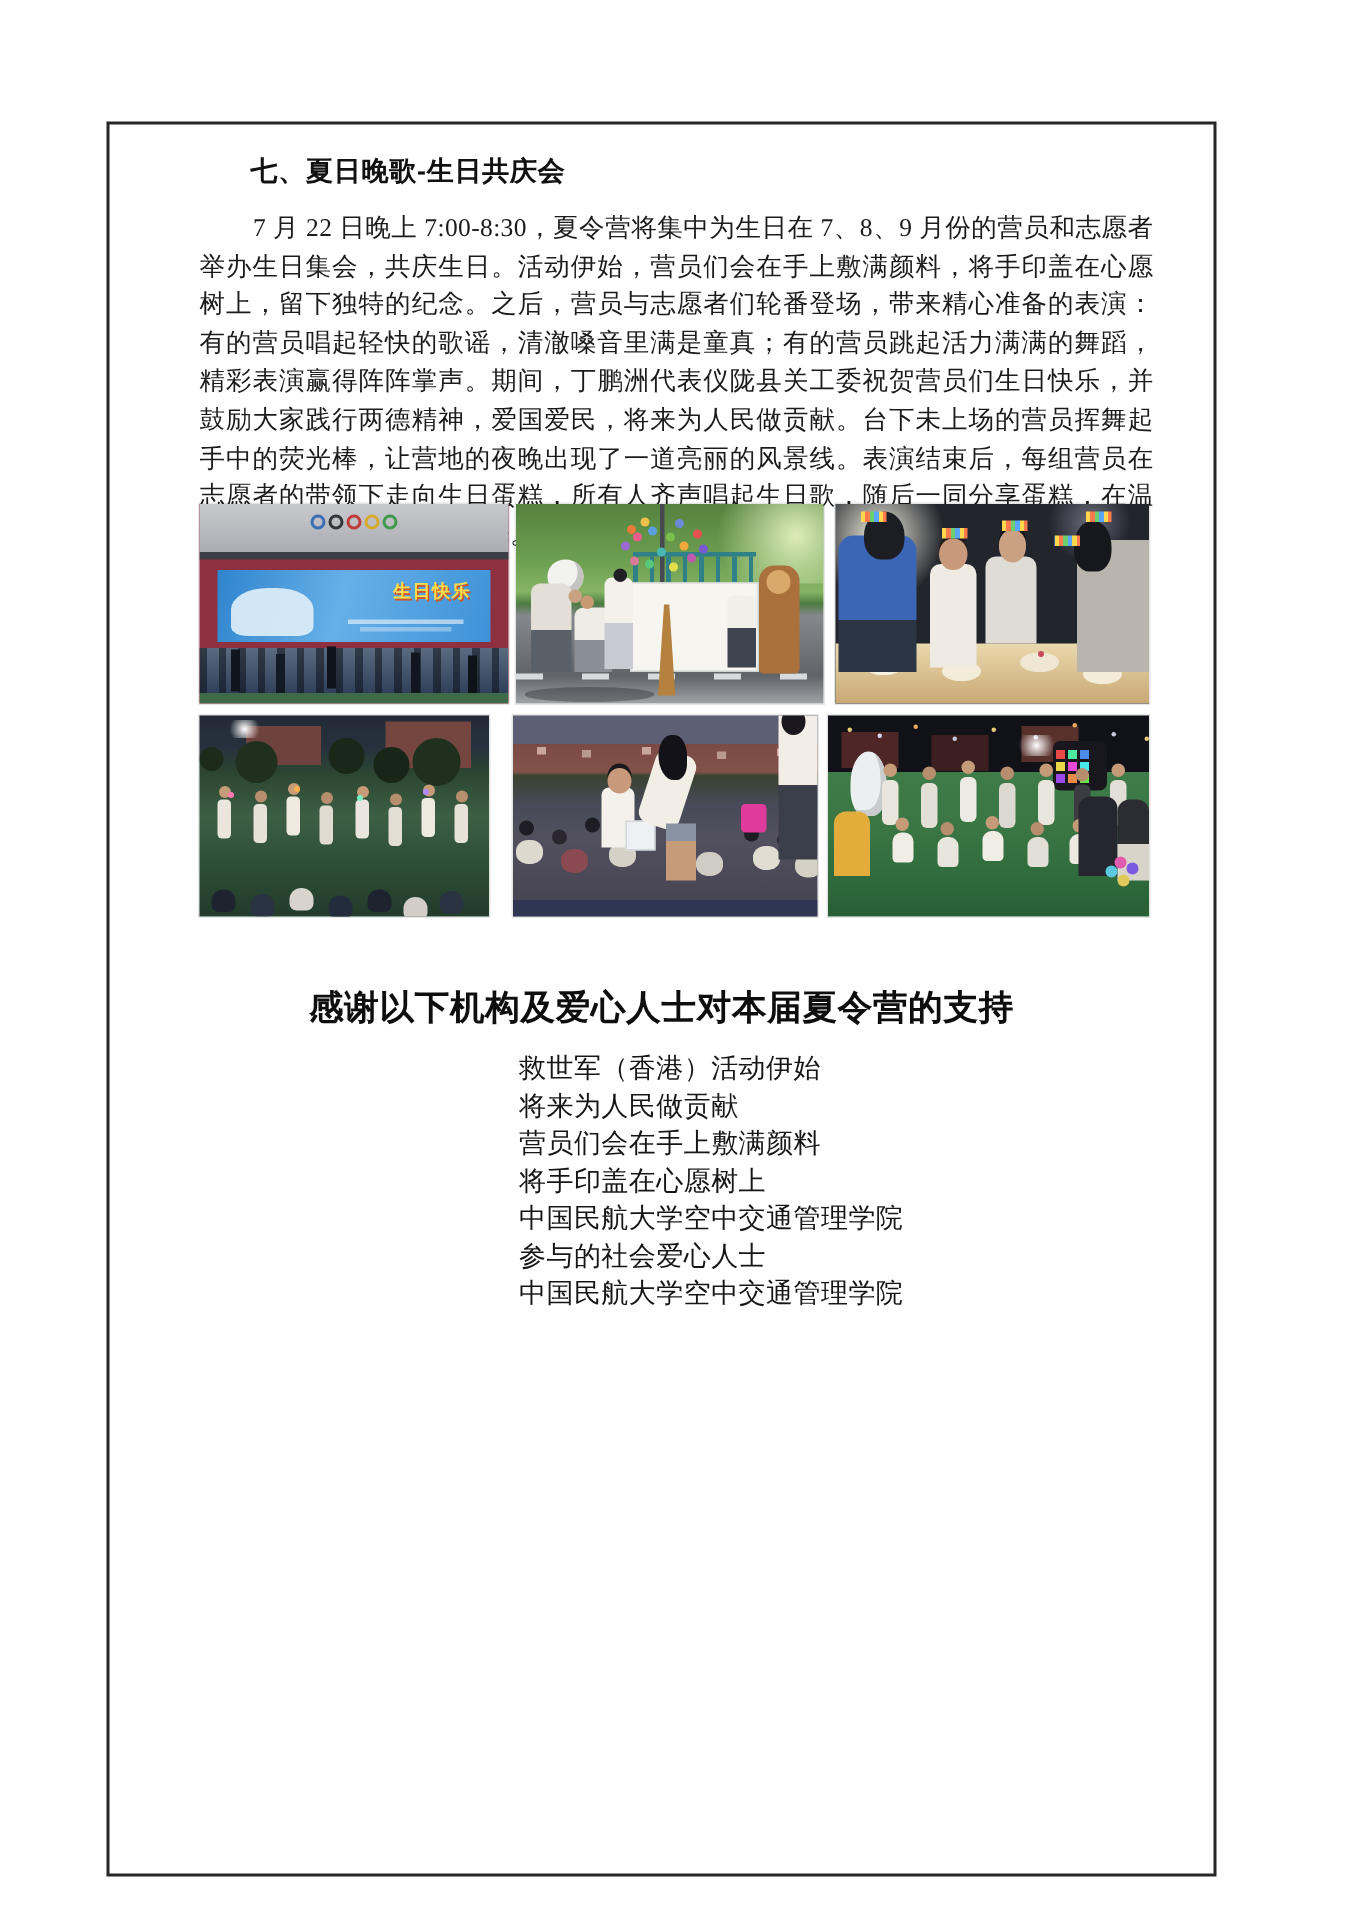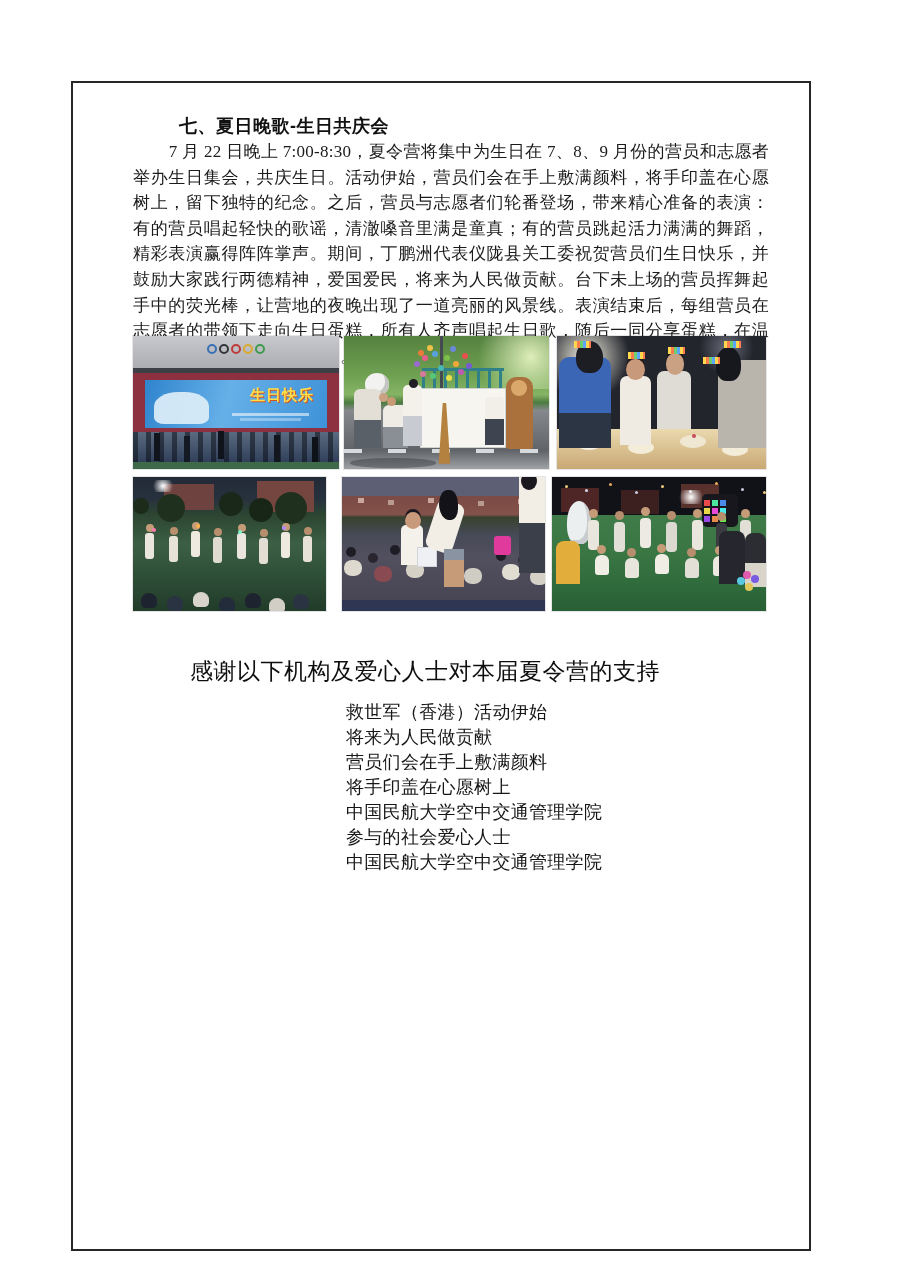--- a/index.html
+++ b/index.html
@@ -1,20 +1,20 @@
 <!DOCTYPE html>
 <html><head>
 <meta charset="utf-8">
 <style>
   html,body{margin:0;padding:0;background:#ffffff;}
   #canvas{position:relative;width:900px;height:1273px;background:#ffffff;overflow:hidden;
           font-family:"Liberation Serif",serif;color:#1b1b1b;}
   .page-border{position:absolute;left:71px;top:81px;width:736px;height:1166px;border:2px solid #262626;}
 
-  .sec-heading{position:absolute;left:167px;top:102px;margin:12px;font-size:18px;font-weight:bold;
+  .sec-heading{position:absolute;left:167px;top:102px;margin:0;font-size:18px;font-weight:bold;
                font-family:"Liberation Sans",sans-serif;letter-spacing:.5px;color:#111;}
   .body-par{position:absolute;left:133px;top:139px;width:636px;margin:0;font-size:17px;
             line-height:25.6px;text-align:justify;text-indent:2.1em;letter-spacing:.25px;}
 
   
   .photo{position:absolute;overflow:hidden;box-shadow:0 0 0 1px rgba(0,0,0,.10);}
   .p1{left:133px;top:336px;width:206px;height:133px;}
   .p2{left:344px;top:336px;width:205px;height:133px;}
   .p3{left:557px;top:336px;width:209px;height:133px;}
   .p4{left:133px;top:477px;width:193px;height:134px;}
@@ -27,21 +27,21 @@
   .p1 .bld{left:0;top:0;right:0;height:26%;background:linear-gradient(#c7c9cd,#a8aab0);}
   .p1 .rings i{position:static;display:inline-block;width:6px;height:6px;border-radius:50%;border:2px solid;margin:0 1px;}
   .p1 .rings{top:4px;left:50%;transform:translateX(-50%);white-space:nowrap;}
   .p1 .rings i:nth-child(1){border-color:#3a6fb5}.p1 .rings i:nth-child(2){border-color:#33353a}
   .p1 .rings i:nth-child(3){border-color:#c03a3a}.p1 .rings i:nth-child(4){border-color:#d8aa2e}
   .p1 .rings i:nth-child(5){border-color:#3f9a4e}
   .p1 .truss{left:0;right:0;top:24%;height:5px;background:#3c3f46;}
   .p1 .screen{left:6%;top:33%;width:88%;height:36%;
       background:linear-gradient(105deg,#2f84cd,#66b0e8 45%,#3e92d8);}
   .p1 .cake{left:5%;bottom:8%;width:30%;height:66%;background:#ddeef9;border-radius:45% 45% 20% 20%;opacity:.92;}
-  .p1 .stitle{right:7%;top:12%;font-family:"Liberation Sans",sans-serif;font-weight:bold;font-size:15px;
+  .p1 .stitle{right:7%;top:12%;font-family:"Liberation Sans",sans-serif;font-weight:bold;font-size:12px;
       color:#ffdf4a;text-shadow:1px 1px 0 #d8541e;letter-spacing:1px;}
   .p1 .ssub{right:10%;bottom:24%;width:42%;height:3px;background:rgba(255,255,255,.55);}
   .p1 .ssub2{right:14%;bottom:14%;width:34%;height:3px;background:rgba(255,255,255,.35);}
   .p1 .crowd{left:0;right:0;top:72%;bottom:5%;background:linear-gradient(#5a6b80,#31405a);}
   .p1 .crowd em{left:0;right:0;top:0;bottom:0;
       background:repeating-linear-gradient(90deg,rgba(12,16,24,.55) 0 5px,rgba(12,16,24,0) 5px 13px);}
   .p1 .stand{bottom:6%;left:10%;width:6px;height:28px;background:#10141c;
       box-shadow:30px 3px 0 #141a24,64px -2px 0 #0f131b,120px 2px 0 #12161e,158px 4px 0 #0e1219;}
   .p1 .grass{left:0;right:0;bottom:0;height:5%;background:#3e6a4a;}
 
@@ -146,22 +146,22 @@
   .p6 .frontrow{left:20%;top:58%;width:14px;height:20px;border-radius:6px 6px 3px 3px;background:#f0ede5;
       box-shadow:30px 3px 0 #e8e5dc,60px -1px 0 #f0ede5,90px 3px 0 #e2dfd6,118px 1px 0 #ece9e0;}
   .p6 .fronth{left:21%;top:51%;width:9px;height:9px;border-radius:50%;background:#c59b78;
       box-shadow:30px 3px 0 #b88f6e,60px -1px 0 #c59b78,90px 3px 0 #b88f6e,118px 1px 0 #c59b78;}
   .p6 .dark1{right:10%;top:40%;width:12%;height:40%;background:#26272e;border-radius:8px 8px 0 0;}
   .p6 .dark2{right:0;top:42%;width:10%;height:40%;background:linear-gradient(#2b2d33 55%,#d8d4ca 55%);border-radius:8px 8px 0 0;}
   .p6 .balloons{right:7%;top:70%;width:8px;height:8px;border-radius:50%;background:#e05ab0;
       box-shadow:8px 4px 0 #7a5ae0,-6px 6px 0 #5ac8e0,2px 12px 0 #e0c85a;}
 
   
-  .thanks-heading{position:absolute;left:133px;top:656px;width:584px;margin:0;text-align:center;
-      font-family:"Liberation Sans",sans-serif;font-weight:normal;font-size:23px;letter-spacing:.5px;color:#0e0e0e;}
+  .thanks-heading{position:absolute;left:149px;top:656px;width:584px;margin:0;text-align:center;
+      font-family:"Liberation Sans",sans-serif;font-weight:bold;font-size:23px;letter-spacing:.5px;color:#0e0e0e;}
   .thanks-list{position:absolute;left:346px;top:700px;font-size:18px;line-height:25px;letter-spacing:.3px;color:#161616;}
 </style>
 </head>
 <body>
 
 <div id="canvas">
   <div class="page-border"></div>
 
   <h2 class="sec-heading">七、夏日晚歌-生日共庆会</h2>
   <p class="body-par">7 月 22 日晚上 7:00-8:30，夏令营将集中为生日在 7、8、9 月份的营员和志愿者举办生日集会，共庆生日。活动伊始，营员们会在手上敷满颜料，将手印盖在心愿树上，留下独特的纪念。之后，营员与志愿者们轮番登场，带来精心准备的表演：有的营员唱起轻快的歌谣，清澈嗓音里满是童真；有的营员跳起活力满满的舞蹈，精彩表演赢得阵阵掌声。期间，丁鹏洲代表仪陇县关工委祝贺营员们生日快乐，并鼓励大家践行两德精神，爱国爱民，将来为人民做贡献。台下未上场的营员挥舞起手中的荧光棒，让营地的夜晚出现了一道亮丽的风景线。表演结束后，每组营员在志愿者的带领下走向生日蛋糕，所有人齐声唱起生日歌，随后一同分享蛋糕，在温馨氛围中度过这段美好时光。</p>

